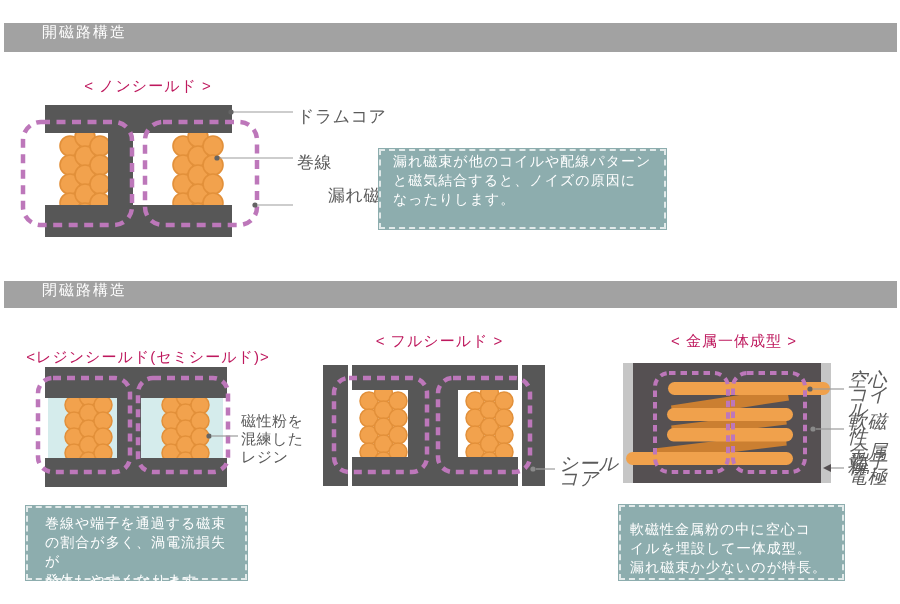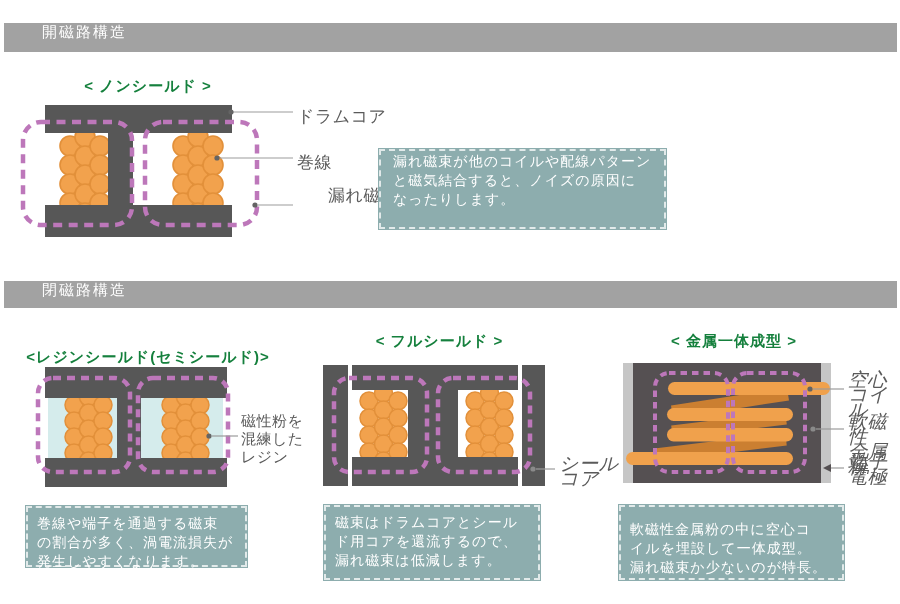--- a/index.html
+++ b/index.html
@@ -5,21 +5,21 @@
   :root{
     --bar:#a2a2a2; --core:#575757; --wind:#f2a24d; --windln:#e2903a;
     --flux:#bd77ba; --note:#8dadae; --resin:#d5ecec; --elec:#c6c6c6;
     --coil:#f0a14c; --coilback:#cb7f31; --lbl:#5a5a5a; --lead:#9b9b9b; --dot:#646464;
   }
   html,body{margin:0;padding:0;background:#fff;}
   .page{position:relative;width:900px;height:604px;background:#fff;overflow:hidden;
         font-family:"Liberation Sans","DejaVu Sans",sans-serif;}
   .bar{position:absolute;left:4px;width:893px;background:var(--bar);color:#fff;
        font-size:15px;letter-spacing:2px;display:flex;align-items:flex-start;padding-left:38px;box-sizing:border-box;}
-  .dtitle{position:absolute;font-size:15px;font-weight:bold;color:#15803d;text-align:center;letter-spacing:1px;white-space:nowrap;}
+  .dtitle{position:absolute;font-size:15px;font-weight:normal;color:#be185d;text-align:center;letter-spacing:1px;white-space:nowrap;}
   .diag{position:absolute;}
   .lbl{position:absolute;font-size:17px;color:var(--lbl);letter-spacing:0.5px;white-space:nowrap;}
   .ml{white-space:pre-line;}
   .lbl-sm{position:absolute;font-size:19px;color:var(--lbl);line-height:15px;letter-spacing:0.5px;font-style:italic;}
   .lbl-rs{position:absolute;font-size:15px;color:var(--lbl);line-height:18px;letter-spacing:0.5px;}
   .note{position:absolute;background:var(--note);color:#fff;font-size:14px;line-height:19px;
         letter-spacing:1px;padding:4px 15px;box-sizing:border-box;}
   .note::after{content:"";position:absolute;inset:1px;border:2px dashed rgba(255,255,255,0.75);pointer-events:none;}
   .note .txt{position:relative;}
 </style>
@@ -243,29 +243,24 @@
       <polygon points="203,108 211,104 211,112" fill="#555052"></polygon>
     </g>
   </svg>
   <div class="lbl-sm ml" style="left:848px;top:372px;">空心
 コイル</div>
   <div class="lbl-sm ml" style="left:848px;top:414px;">軟磁性
 金属粉</div>
   <div class="lbl-sm ml" style="left:848px;top:454px;">端子
 電極</div>
 
-  <div class="note" style="left:25px;top:505px;width:223px;height:63px;padding:9px 12px;">
+  <div class="note" style="left:25px;top:505px;width:223px;height:76px;padding:9px 20px;">
     <div class="txt ml">巻線や端子を通過する磁束
 の割合が多く、渦電流損失が
 発生しやすくなります。</div>
-  </div>
-  <div class="note" style="left:323px;top:504px;width:218px;height:77px;padding:9px 12px;">
-    <div class="txt ml">磁束はドラムコアとシール
-ド用コアを還流するので、
-漏れ磁束は低減します。</div>
   </div>
   <div class="note" style="left:618px;top:504px;width:227px;height:77px;padding:16px 12px;">
     <div class="txt ml">軟磁性金属粉の中に空心コ
 イルを埋設して一体成型。
 漏れ磁束か少ないのが特長。</div>
   </div>
 
 </div>
 
 </body></html>

